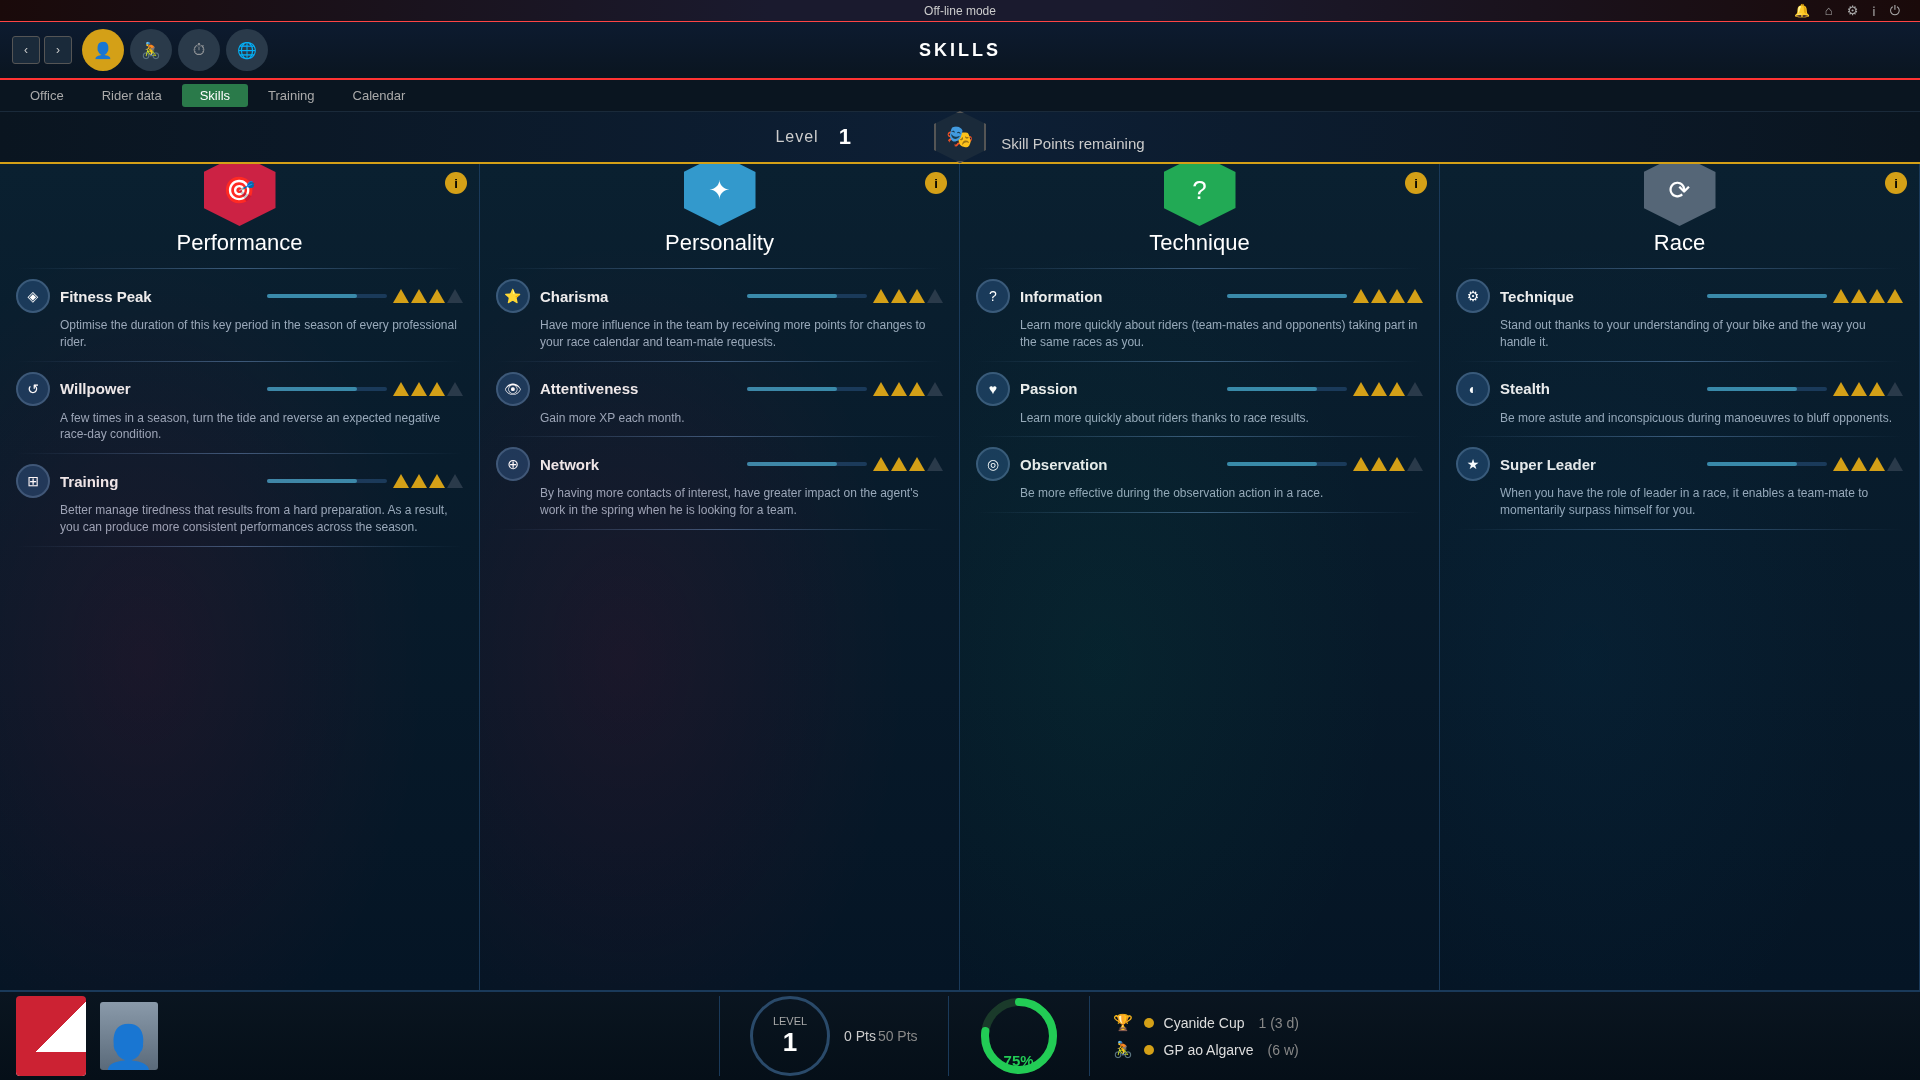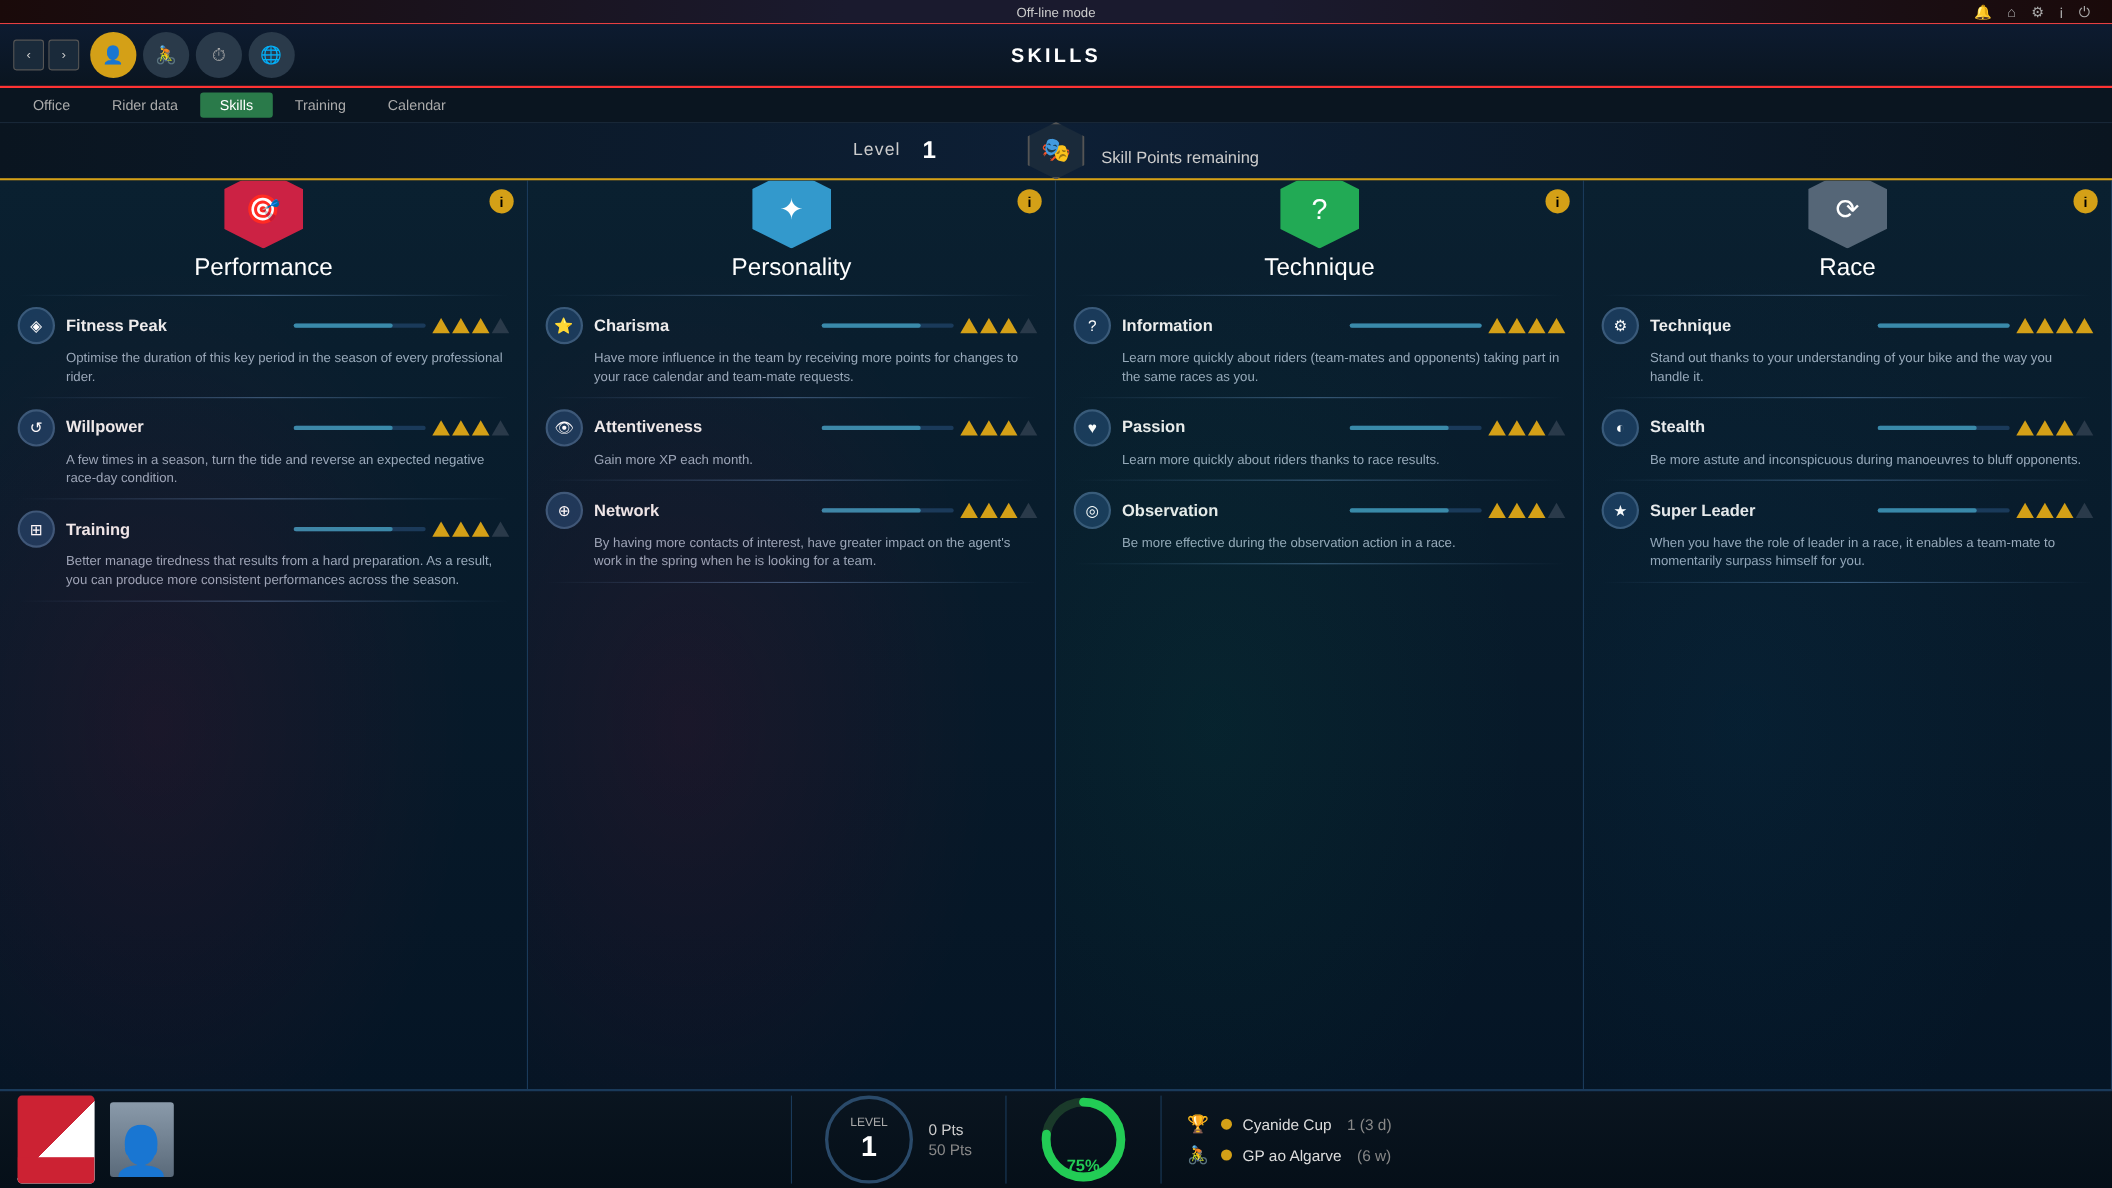--- a/index.html
+++ b/index.html
@@ -444,21 +444,20 @@
       font-size: 11px;
       color: #aaa;
       text-transform: uppercase;
     }
     .level-big {
       font-size: 26px;
       font-weight: bold;
     }
     .pts-info {
       display: flex;
-      flex-direction: column;
       margin-left: 14px;
       gap: 2px;
     }
     .pts-value {
       font-size: 14px;
       color: #ccc;
     }
     .pts-total {
       font-size: 14px;
       color: #888;

